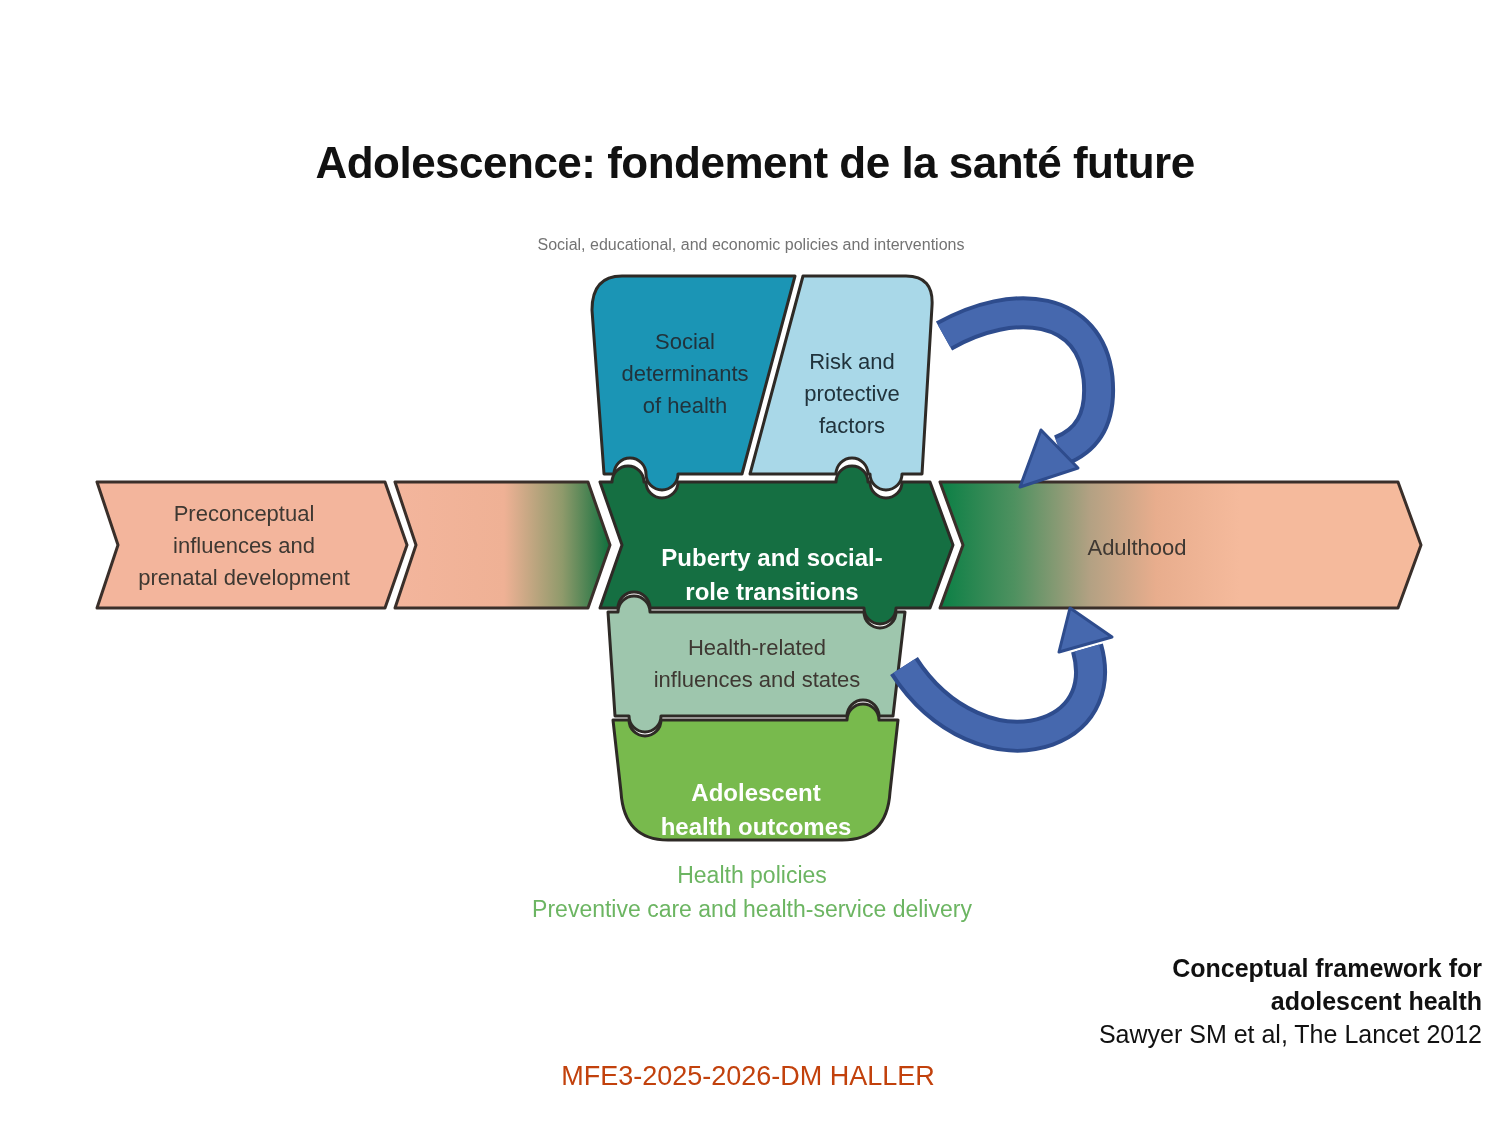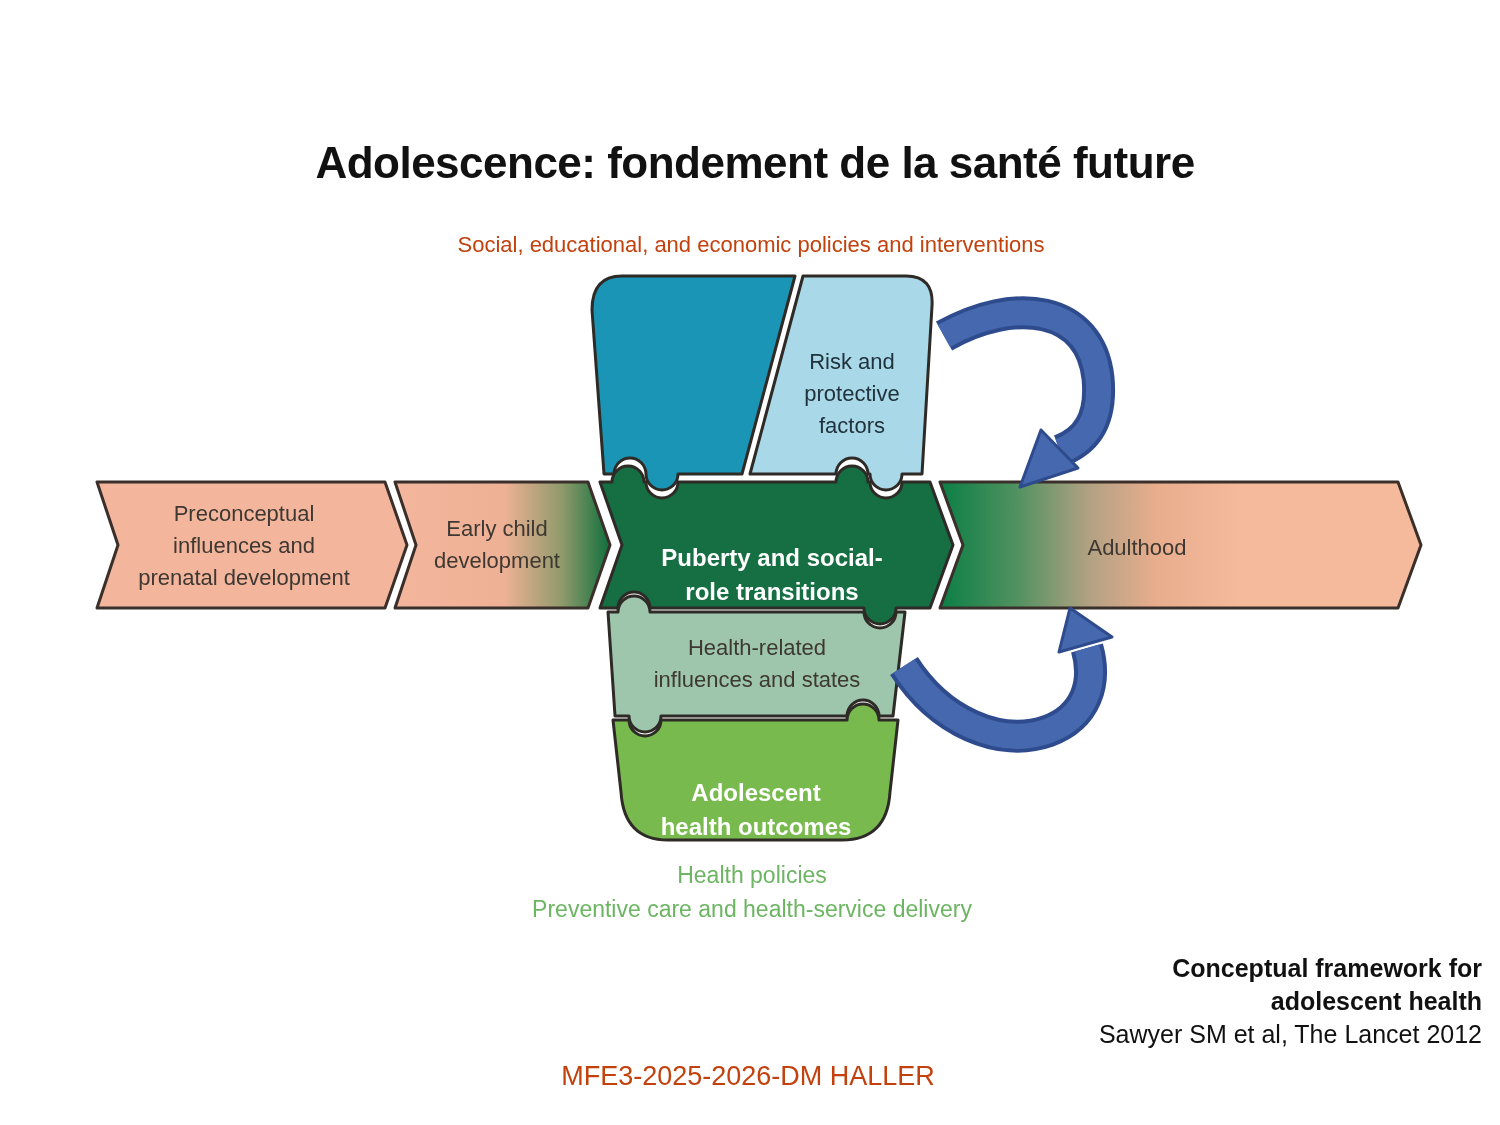--- a/index.html
+++ b/index.html
@@ -8,21 +8,21 @@
     width:1500px;height:1125px;
     background:#ffffff;
     overflow:hidden;
     font-family:"Liberation Sans", sans-serif;
   }
   .abs{position:absolute;}
   .ctr{transform:translate(-50%,-50%);text-align:center;white-space:pre-line;}
   .title{
     font-size:44px;font-weight:bold;color:#111111;letter-spacing:-0.5px;white-space:nowrap;
   }
-  .toplabel{font-size:22px;color:#c2410c;white-space:nowrap;text-align:right;}
+  .toplabel{font-size:16px;color:#737373;white-space:nowrap;text-align:right;}
   .piece-label{font-size:22px;line-height:1.45;color:#3E3832;}
   .piece-label.dark-blue{color:#21333C;}
   .piece-label.on-dark{color:#ffffff;font-weight:bold;font-size:24px;line-height:1.4;margin-top:29px;}
   .greenlabel{font-size:23px;color:#6CB562;white-space:nowrap;}
   .caption{
     right:18px;top:952px;text-align:right;line-height:33px;color:#111111;font-size:25px;
   }
   .caption .b{font-weight:bold;}
   .footer{font-size:27px;color:#c2410c;white-space:nowrap;}
   svg{position:absolute;left:0;top:0;}
@@ -99,31 +99,32 @@
       <path d="M 904,666 C 940,722 1000,748 1048,731 C 1086,717 1097,683 1087,648" fill="none" stroke="#2E4C8D" stroke-width="33"></path>
       <path d="M 904,666 C 940,722 1000,748 1048,731 C 1086,717 1097,683 1087,648" fill="none" stroke-width="25" stroke="#4668AE"></path>
       <polygon points="1070,608 1059,652 1112,637" stroke="#2E4C8D" stroke-width="3" stroke-linejoin="round" fill="#4668AE"></polygon>
     </g>
   </svg>
 
   <div class="abs ctr title" style="left:755px;top:163px;">Adolescence: fondement de la santé future</div>
 
   <div class="abs ctr toplabel" style="left:751px;top:245px;">Social, educational, and economic policies and interventions</div>
 
+  <div class="abs ctr piece-label dark-blue" style="left:685px;top:374px;">Social
+determinants
+of health</div>
 
   <div class="abs ctr piece-label dark-blue" style="left:852px;top:394px;">Risk and
 protective
 factors</div>
 
   <div class="abs ctr piece-label" style="left:244px;top:546px;">Preconceptual
 influences and
 prenatal development</div>
 
-  <div class="abs ctr piece-label" style="left:497px;top:545px;">Early child
-development</div>
 
   <div class="abs ctr piece-label on-dark" style="left:772px;top:546px;">Puberty and social-
 role transitions</div>
 
   <div class="abs ctr piece-label" style="left:1137px;top:548px;">Adulthood</div>
 
   <div class="abs ctr piece-label" style="left:757px;top:664px;">Health-related
 influences and states</div>
 
   <div class="abs ctr piece-label on-dark" style="left:756px;top:781px;">Adolescent

